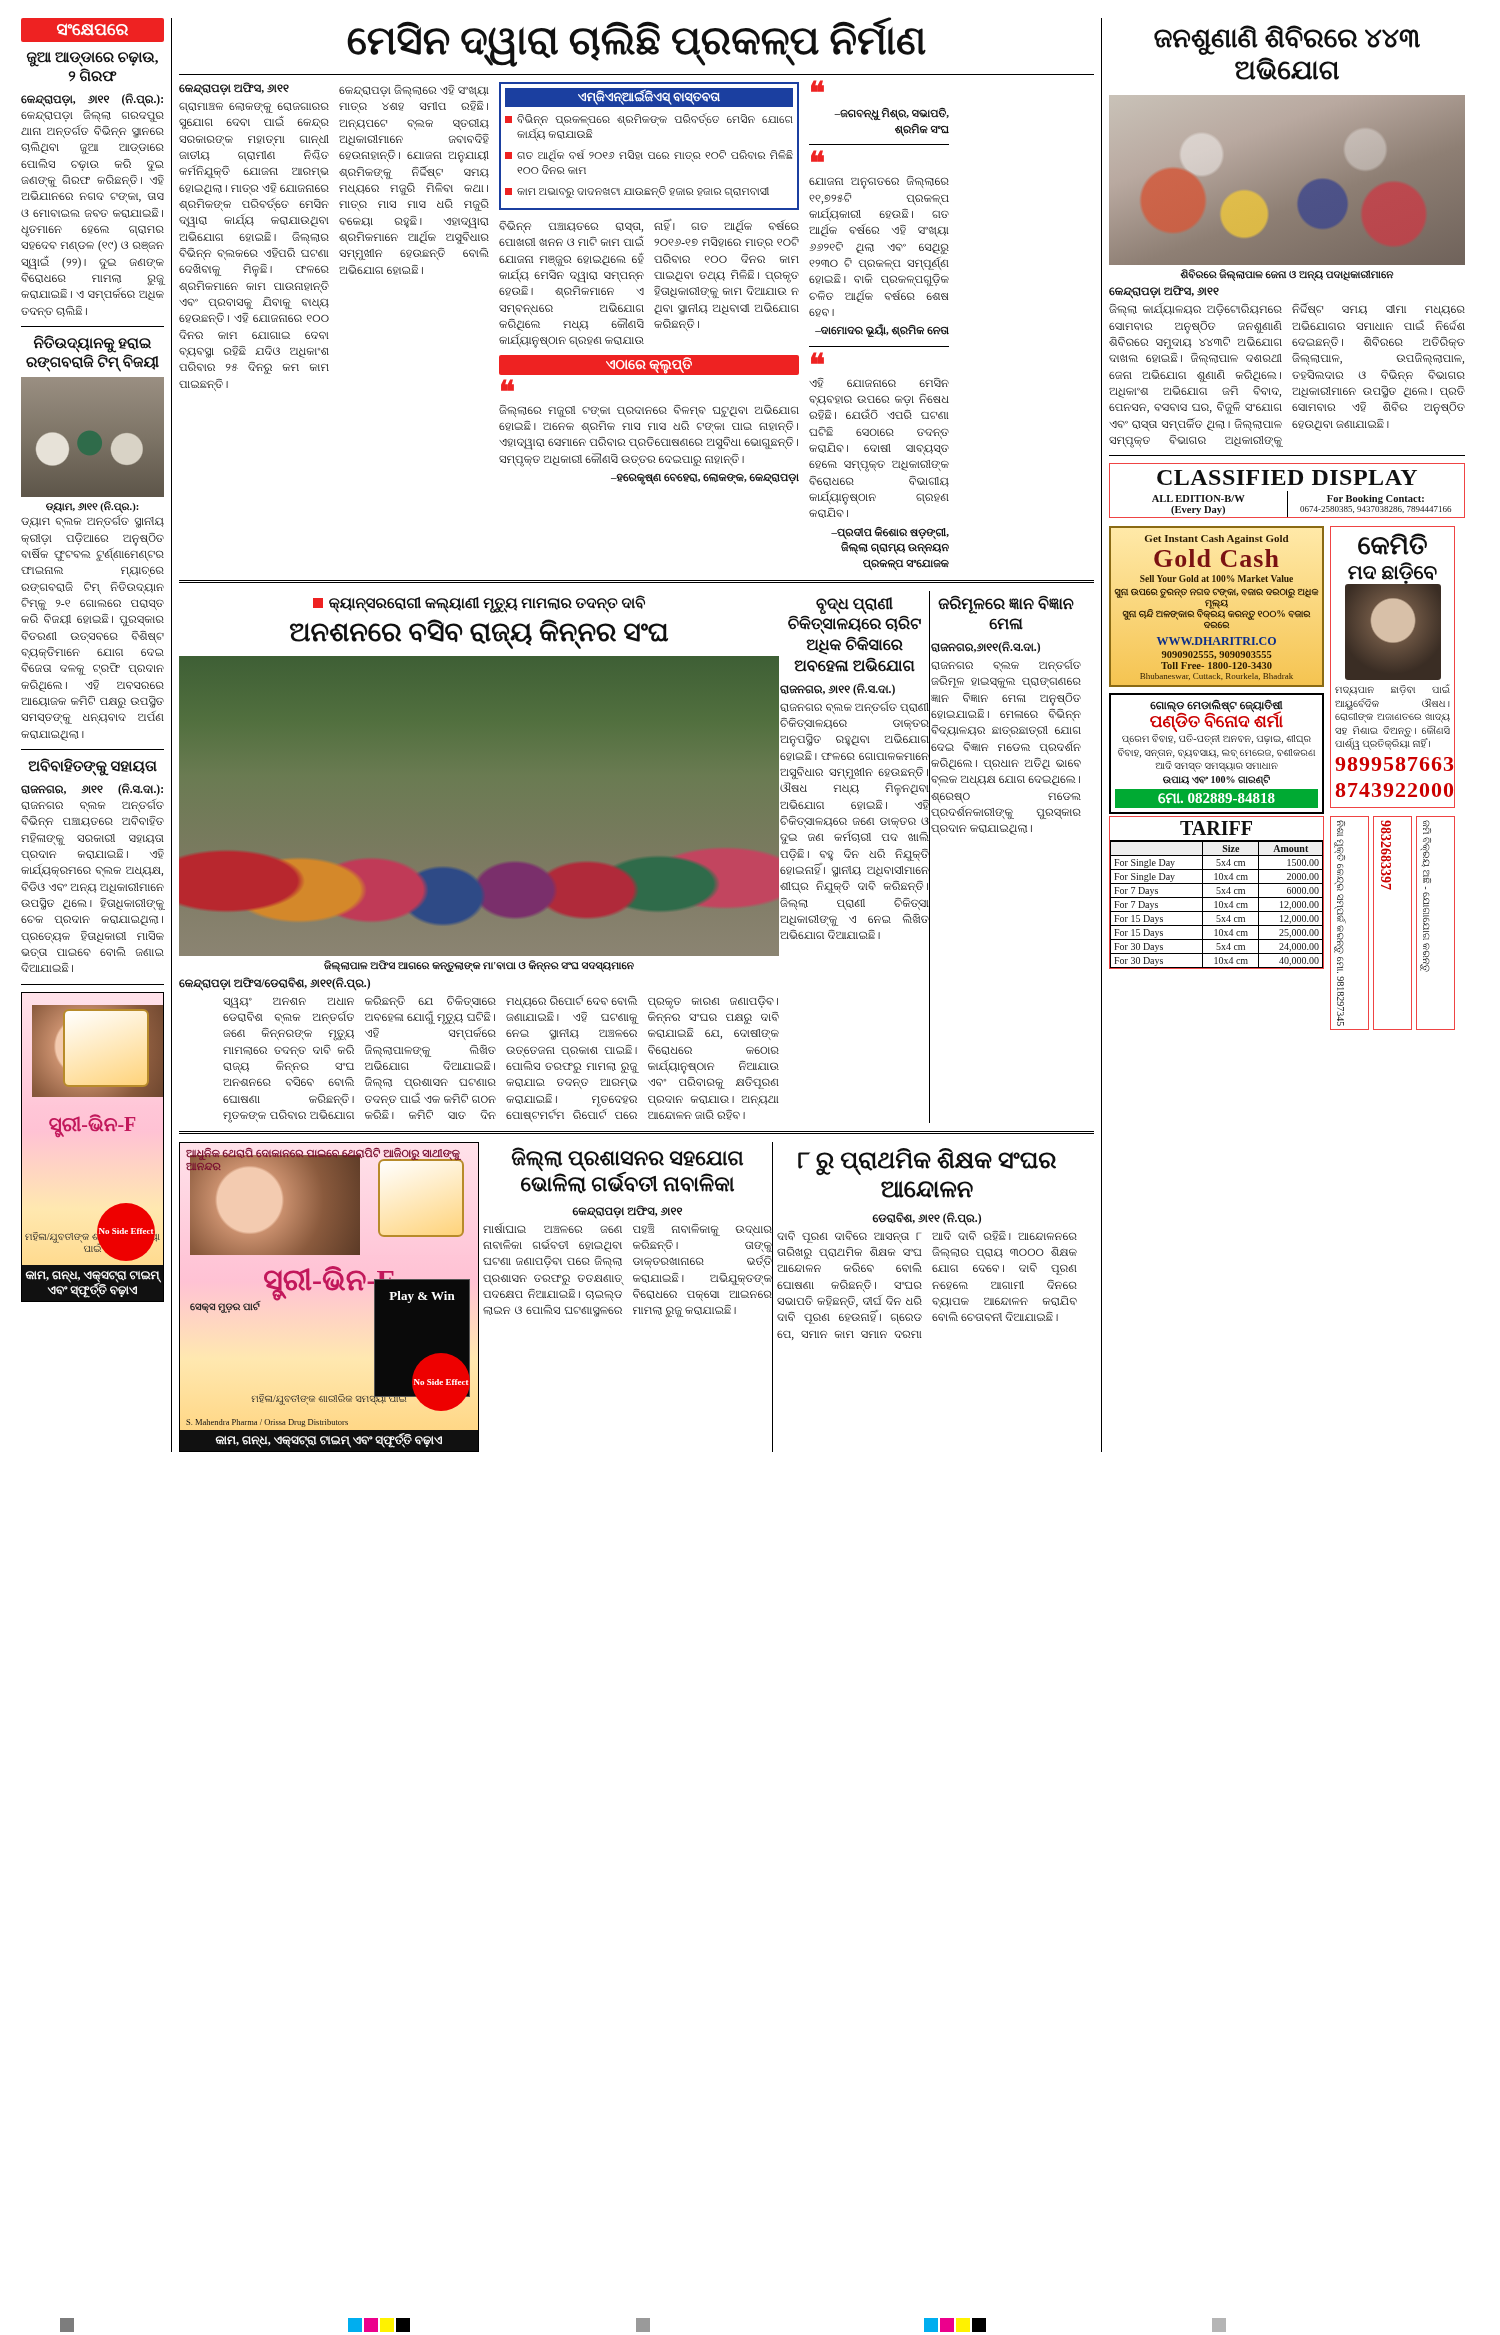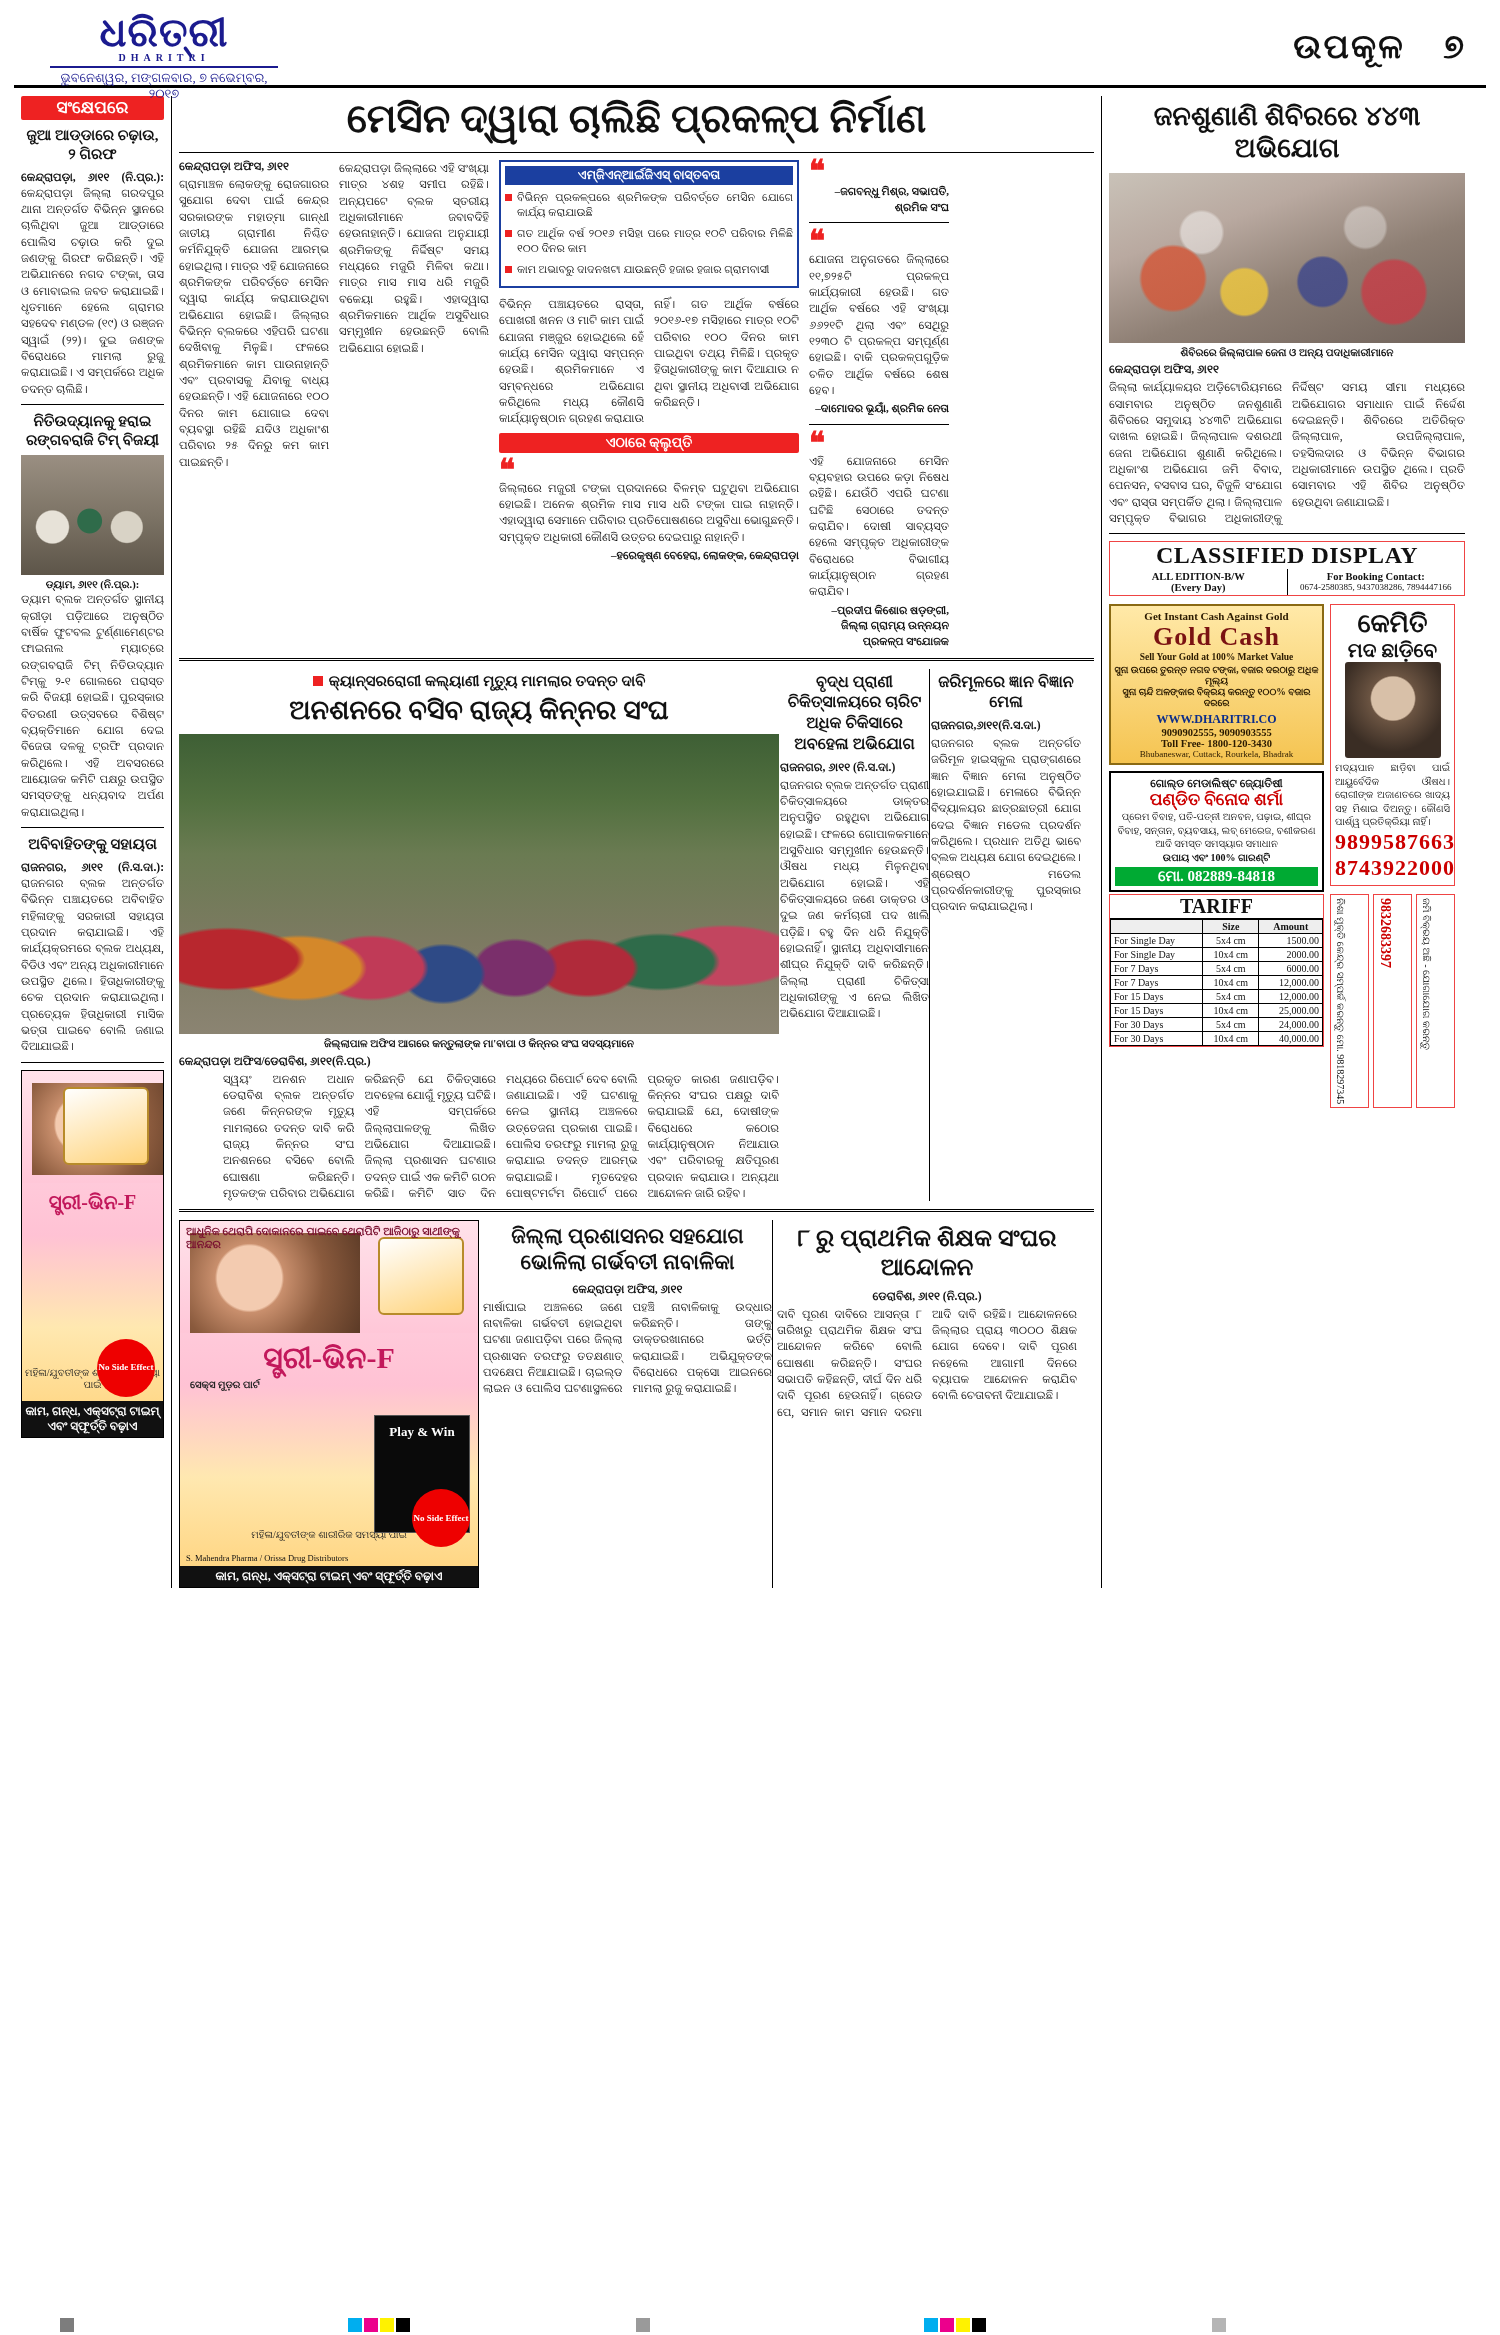--- a/index.html
+++ b/index.html
@@ -153,21 +153,21 @@
   table.tariff th { background:#eee; text-align:center; }
   table.tariff td:nth-child(1){ text-align:left;}
   table.tariff td:nth-child(2){ text-align:center;}
   table.tariff td:nth-child(3){ text-align:right;}
 
   .vert-ad { writing-mode: vertical-rl; text-orientation: mixed; }
 
   .phone-big { font-size:22px; font-weight:bold; text-align:center; color:#c00; letter-spacing:1px;}
 
   .med-ad {
-    position:relative; border:1px solid #000; height:368px; overflow:hidden;
+    position:relative; border:1px solid #000; height:310px; overflow:hidden;
     background: linear-gradient(180deg,#ffd9e6 0%,#ffc2d4 45%,#ffe8b0 70%,#ffd27a 100%);
   }
   .med-ad .band { position:absolute; left:0; right:0; }
   .med-top { top:0; height:112px; background:linear-gradient(180deg,#ffe2ea,#ffc7d8); }
   .med-pill { position:absolute; right:14px; top:16px; width:86px; height:78px; border-radius:6px;
      background:linear-gradient(160deg,#fff,#ffd37a); border:2px solid #b88b2a;}
   .med-people { position:absolute; left:10px; top:12px; width:150px; height:92px;
      background:radial-gradient(circle at 35% 45%, #f3cbb0 0 26%, #c98f6d 28%, #8a5a3d 60%, #5b3a26 100%);}
   .med-brand { position:absolute; left:0; right:0; top:120px; text-align:center; font-size:30px;
      font-weight:bold; color:#c2185b;}
@@ -187,32 +187,20 @@
   .b { font-weight:bold; }
   .mt4 { margin-top:4px; }
   .twocol { column-count:2; column-gap:10px; }
   .fourcol { column-count:4; column-gap:10px;margin-left:44px; }
 </style>
 </head>
 <body>
 
 <div class="page">
 
-  <div class="masthead">
-    <div class="logo-wrap">
-      <div class="logo-title">ଧରିତ୍ରୀ</div>
-      <div class="logo-sub">DHARITRI</div>
-      <div class="logo-rule"></div>
-      <div class="logo-date">ଭୁବନେଶ୍ୱର, ମଙ୍ଗଳବାର, ୭ ନଭେମ୍ବର, ୨୦୧୭</div>
-    </div>
-    <div class="edition">
-      <span>ଉପକୂଳ</span>
-      <span class="pageno">୭</span>
-    </div>
-  </div>
 
   <div class="cols">
 
     <div class="col c1 vline">
       <div class="secthead">ସଂକ୍ଷେପରେ</div>
 
       <div class="minihead">ଜୁଆ ଆଡ୍ଡାରେ ଚଢ଼ାଉ, ୨ ଗିରଫ</div>
       <div class="body-text">
         <span class="b">କେନ୍ଦ୍ରାପଡ଼ା, ୬ା୧୧ (ନି.ପ୍ର.):</span>
         <span>କେନ୍ଦ୍ରାପଡ଼ା ଜିଲ୍ଲା ଗରଦପୁର ଥାନା ଅନ୍ତର୍ଗତ ବିଭିନ୍ନ ସ୍ଥାନରେ ଚାଲିଥିବା ଜୁଆ ଆଡ୍ଡାରେ ପୋଲିସ ଚଢ଼ାଉ କରି ଦୁଇ ଜଣଙ୍କୁ ଗିରଫ କରିଛନ୍ତି। ଏହି ଅଭିଯାନରେ ନଗଦ ଟଙ୍କା, ତାସ ଓ ମୋବାଇଲ ଜବତ କରାଯାଇଛି। ଧୃତମାନେ ହେଲେ ଗ୍ରାମର ସହଦେବ ମଣ୍ଡଳ (୧୯) ଓ ରଞ୍ଜନ ସ୍ୱାଇଁ (୨୨)। ଦୁଇ ଜଣଙ୍କ ବିରୋଧରେ ମାମଲା ରୁଜୁ କରାଯାଇଛି। ଏ ସମ୍ପର୍କରେ ଅଧିକ ତଦନ୍ତ ଚାଲିଛି।</span>

